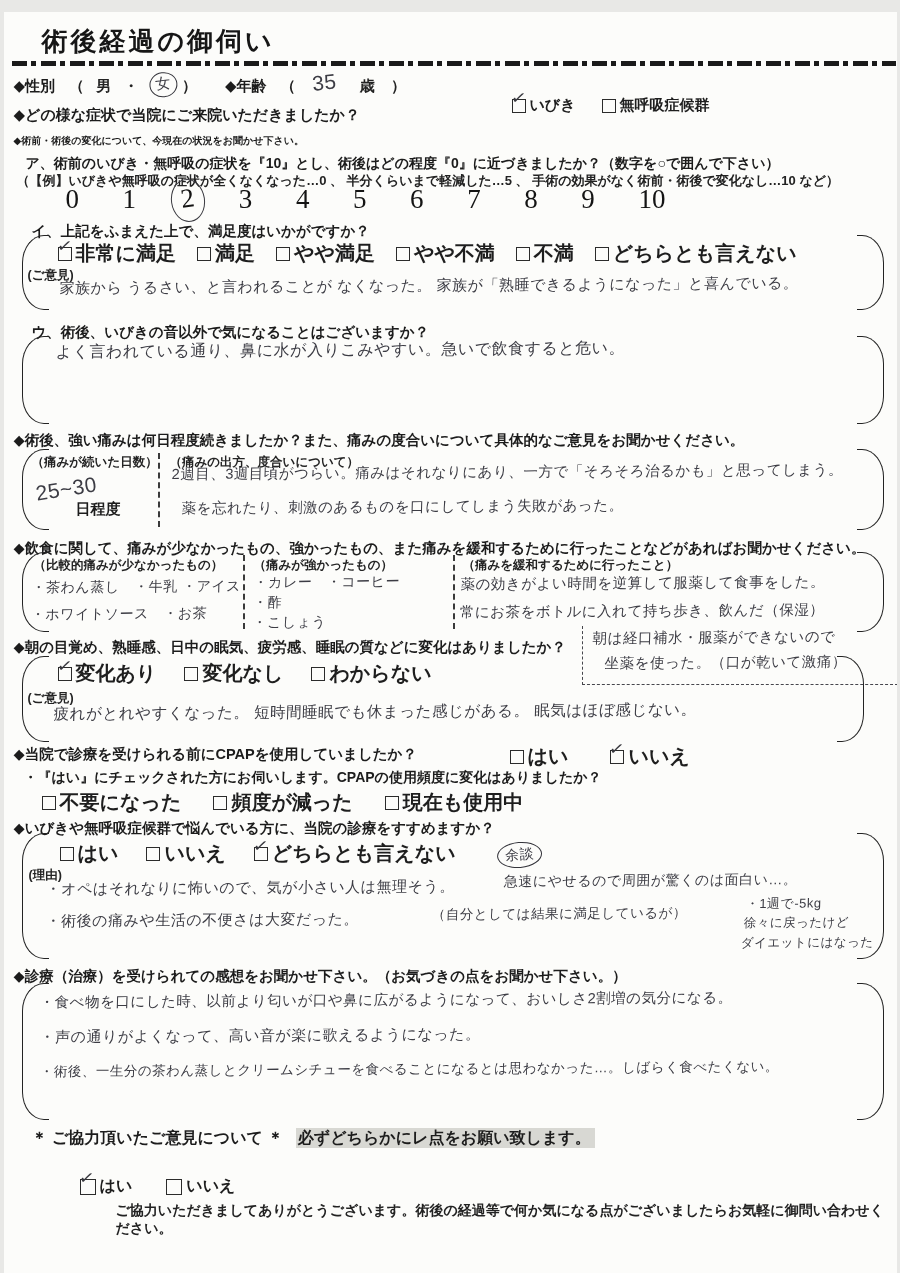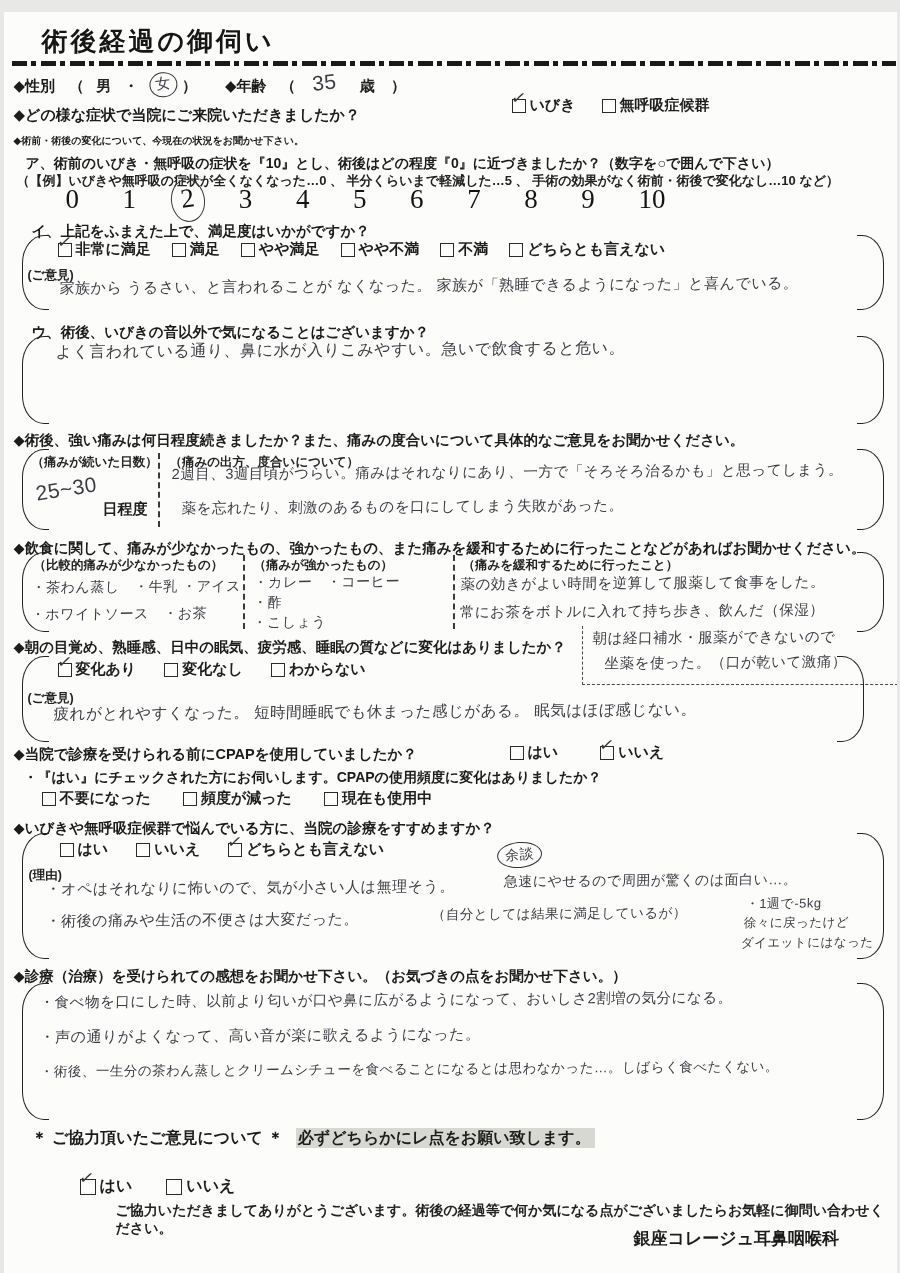--- a/index.html
+++ b/index.html
@@ -23,21 +23,21 @@
     background:repeating-linear-gradient(90deg,#1a1a1a 0 15px,transparent 15px 19px,#1a1a1a 19px 24px,transparent 24px 29px);
   }
   
   .optrow{display:flex;align-items:center;}
   .opt{display:flex;align-items:center;gap:4px;}
   .cb{width:12px;height:12px;border:1.6px solid #2b2b2b;position:relative;flex:none;background:transparent;}
   .tick{
     position:absolute;left:-2px;top:-11px;font-size:18px;line-height:1;
     color:#3a3a40;transform:rotate(9deg);font-weight:700;pointer-events:none;
   }
-  .lbl{font-weight:600;font-size:15px;color:#1e1e1e;}
+  .lbl{font-weight:600;font-size:20px;color:#1e1e1e;}
   
   .bbox{position:absolute;pointer-events:none;}
   .bbox::before,.bbox::after{content:"";position:absolute;top:0;bottom:0;width:26px;border:1.6px solid #232323;}
   .bbox::before{left:0;border-right:none;border-radius:22px 0 0 22px / 28px 0 0 28px;}
   .bbox::after{right:0;border-left:none;border-radius:0 22px 22px 0 / 0 28px 28px 0;}
   .vdash{border-left:2px dashed #3a3a3a;width:0;}
   .circle{border:1.7px solid #33333a;border-radius:50%;display:inline-block;}
   .num{font-family:"Liberation Serif","DejaVu Serif",serif;font-size:27px;color:#141414;}
   .scale-row{display:flex;justify-content:space-between;align-items:flex-end;}
   .circled-num{border:1.8px solid #3a3a40;border-radius:50%;padding:3px 9px 7px;transform:rotate(-8deg);margin:-3px -9px -7px;display:inline-block;}
@@ -144,21 +144,21 @@
   <div class="abs p" style="left:28px;top:311px;font-size:14.5px;">ウ、術後、いびきの音以外で気になることはございますか？</div>
   <div class="bbox" style="left:18px;top:324px;width:862px;height:88px;"></div>
   <div class="abs hw" style="left:52px;top:330px;font-size:16px;">よく言われている通り、鼻に水が入りこみやすい。急いで飲食すると危い。</div>
 
   <div class="abs p" style="left:10px;top:419px;font-size:14.5px;">◆術後、強い痛みは何日程度続きましたか？また、痛みの度合いについて具体的なご意見をお聞かせください。</div>
   <div class="bbox" style="left:18px;top:437px;width:862px;height:81px;"></div>
   <div class="abs smlab" style="left:28px;top:442px;">（痛みが続いた日数）</div>
   <div class="abs smlab" style="left:166px;top:442px;">（痛みの出方、度合いについて）</div>
   <div class="abs vdash" style="left:154px;top:441px;height:74px;"></div>
   <div class="abs hw" style="left:30px;top:470px;font-size:21px;transform:rotate(-9deg);">25~30</div>
-  <div class="abs p" style="left:99px;top:488px;font-size:15px;">日程度</div>
+  <div class="abs p" style="left:72px;top:488px;font-size:15px;">日程度</div>
   <div class="abs hw" style="left:168px;top:453px;font-size:14.5px;">2週目、3週目頃がつらい。痛みはそれなりにあり、一方で「そろそろ治るかも」と思ってしまう。</div>
   <div class="abs hw" style="left:178px;top:487px;font-size:14.5px;">薬を忘れたり、刺激のあるものを口にしてしまう失敗があった。</div>
 
   <div class="abs p" style="left:10px;top:527px;font-size:14.5px;">◆飲食に関して、痛みが少なかったもの、強かったもの、また痛みを緩和するために行ったことなどがあればお聞かせください。</div>
   <div class="bbox" style="left:18px;top:540px;width:862px;height:80px;"></div>
   <div class="abs vdash" style="left:239px;top:543px;height:74px;"></div>
   <div class="abs vdash" style="left:449px;top:543px;height:74px;"></div>
   <div class="abs smlab" style="left:30px;top:545px;">（比較的痛みが少なかったもの）</div>
   <div class="abs smlab" style="left:250px;top:545px;">（痛みが強かったもの）</div>
   <div class="abs smlab" style="left:459px;top:545px;">（痛みを緩和するために行ったこと）</div>
@@ -292,16 +292,15 @@
       <span class="lbl" style="font-size:16px;">はい</span>
     </span>
     <span class="opt">
       <span class="cb" style="width:14px;height:14px;">
           <span class="tick"></span>
         </span>
       <span class="lbl" style="font-size:16px;">いいえ</span>
     </span>
   </div>
   <div class="abs pl" style="left:112px;top:1190px;font-size:14px;">ご協力いただきましてありがとうございます。術後の経過等で何か気になる点がございましたらお気軽に御問い合わせください。</div>
-  <div class="abs p" style="left:630px;top:1215px;font-size:17px;">銀座コレージュ耳鼻咽喉科</div>
   <div class="abs footer-edge" style="left:0;top:1264px;width:900px;height:3px;"></div>
 
 </div>
 
 </body></html>

